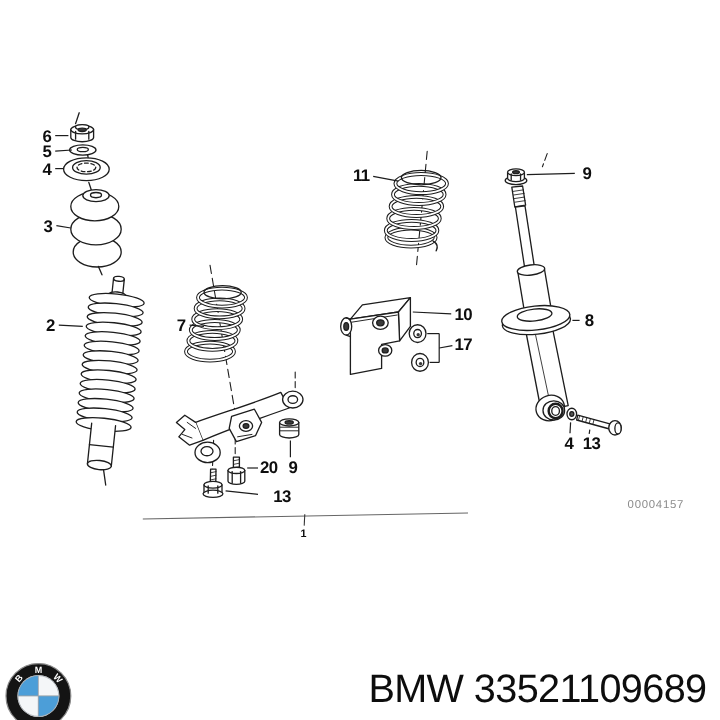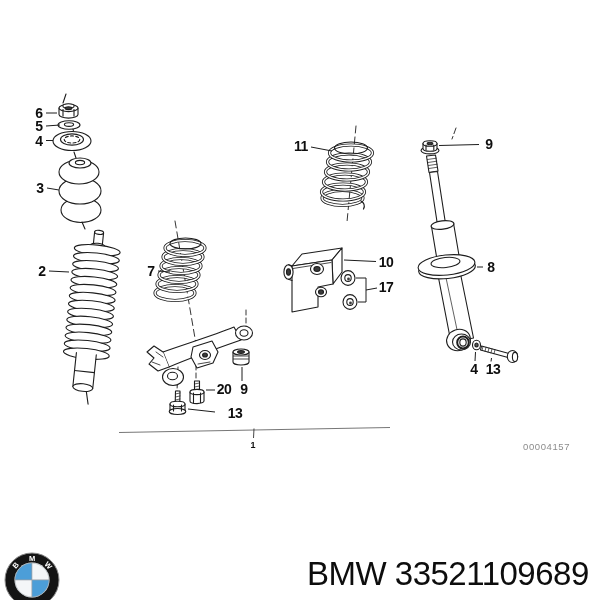--- a/index.html
+++ b/index.html
@@ -9,21 +9,21 @@
   }
   svg{position:absolute;left:0;top:0;}
   .draw{stroke:#1d1d1d;stroke-width:1.1;fill:none;stroke-linecap:round;stroke-linejoin:round;}
   .callout{
     position:absolute;transform:translate(-50%,-50%);
     font-weight:bold;font-size:14px;color:#0e0e0e;line-height:1;
     letter-spacing:-0.5px;
   }
   .callout.tiny{font-size:9px;letter-spacing:0;}
   .watermark{
-    position:absolute;left:523px;top:441px;font-size:9.5px;color:#8c8c8c;
+    position:absolute;left:523px;top:415px;font-size:9.5px;color:#8c8c8c;
     letter-spacing:0.6px;
     text-align:center;
   }
   .part-title{
     position:absolute;left:307px;top:555px;font-size:33px;color:#0d0d0d;
     white-space:nowrap;letter-spacing:-0.5px;
   }
   .roundel{position:absolute;left:4px;top:552px;width:56px;height:56px;}
 </style>
 </head>

